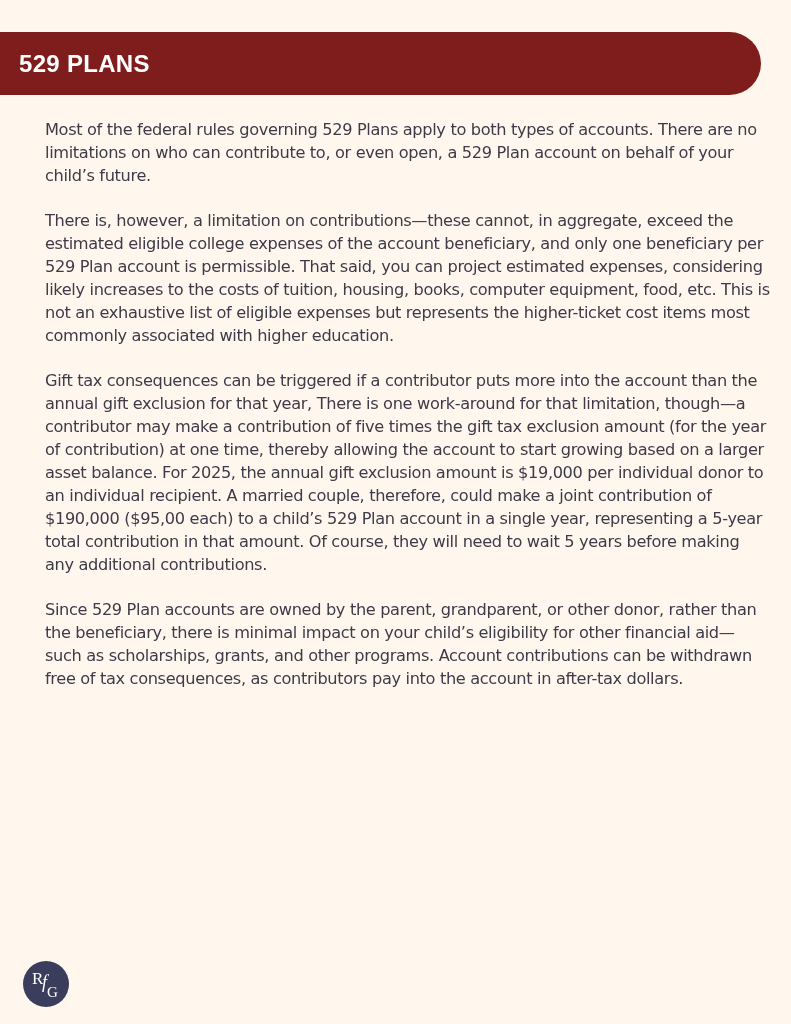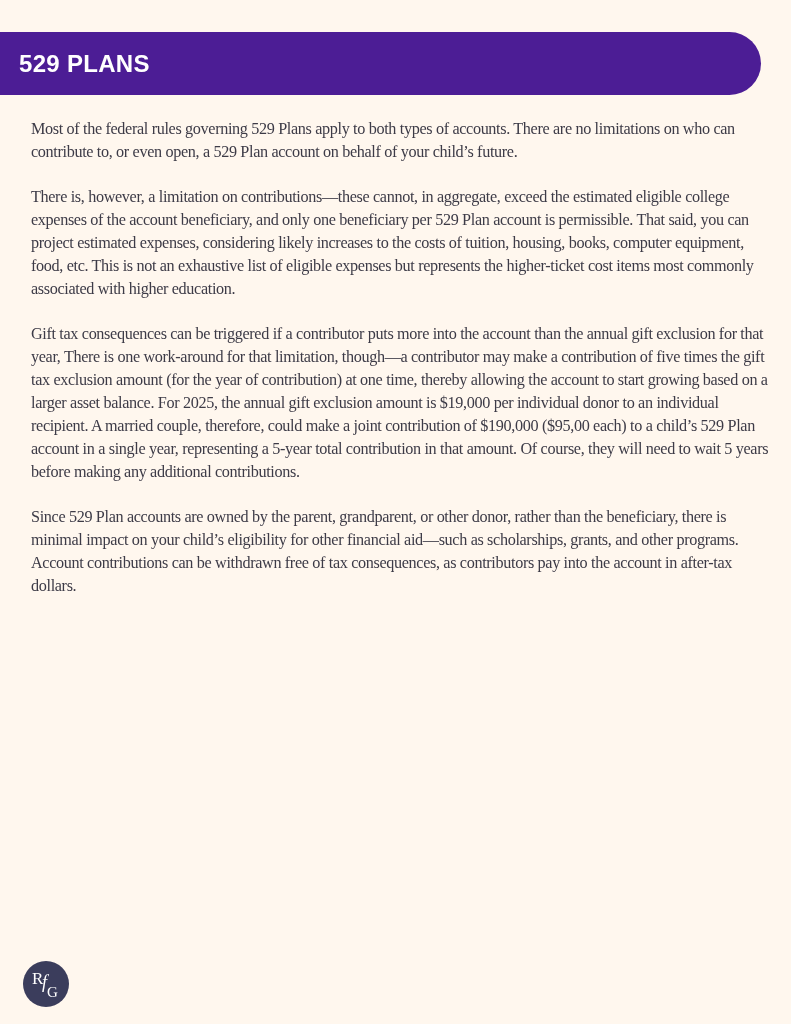--- a/index.html
+++ b/index.html
@@ -13,21 +13,21 @@
       position: relative;
       overflow: hidden;
       font-family: "DejaVu Sans", sans-serif;
     }
     .header-bar {
       position: absolute;
       left: 0;
       top: 32px;
       width: 761px;
       height: 63px;
-      background: #4c1d95;
+      background: #7f1d1d;
       border-radius: 0 32px 32px 0;
       display: flex;
       align-items: center;
     }
     .header-title {
       margin-left: 19px;
       color: #ffffff;
       font-family: "Liberation Sans", sans-serif;
       font-weight: bold;
       font-size: 24px;
@@ -38,22 +38,21 @@
       left: 30px;
       top: 118px;
       width: 740px;
       color: #3d3b47;
       font-family: "DejaVu Sans", sans-serif;
       font-size: 16.2px;
       line-height: 23px;
       letter-spacing: -0.35px;
     }
     .content p {
-      margin: 0 0 22px 1px;
-      font-family: Liberation Serif, serif;
+      margin: 0 0 22px 15px;
     }
     .logo {
       position: absolute;
       left: 23px;
       top: 961px;
       width: 46px;
       height: 46px;
       border-radius: 50%;
       background: #3b3d5c;
       display: flex;

